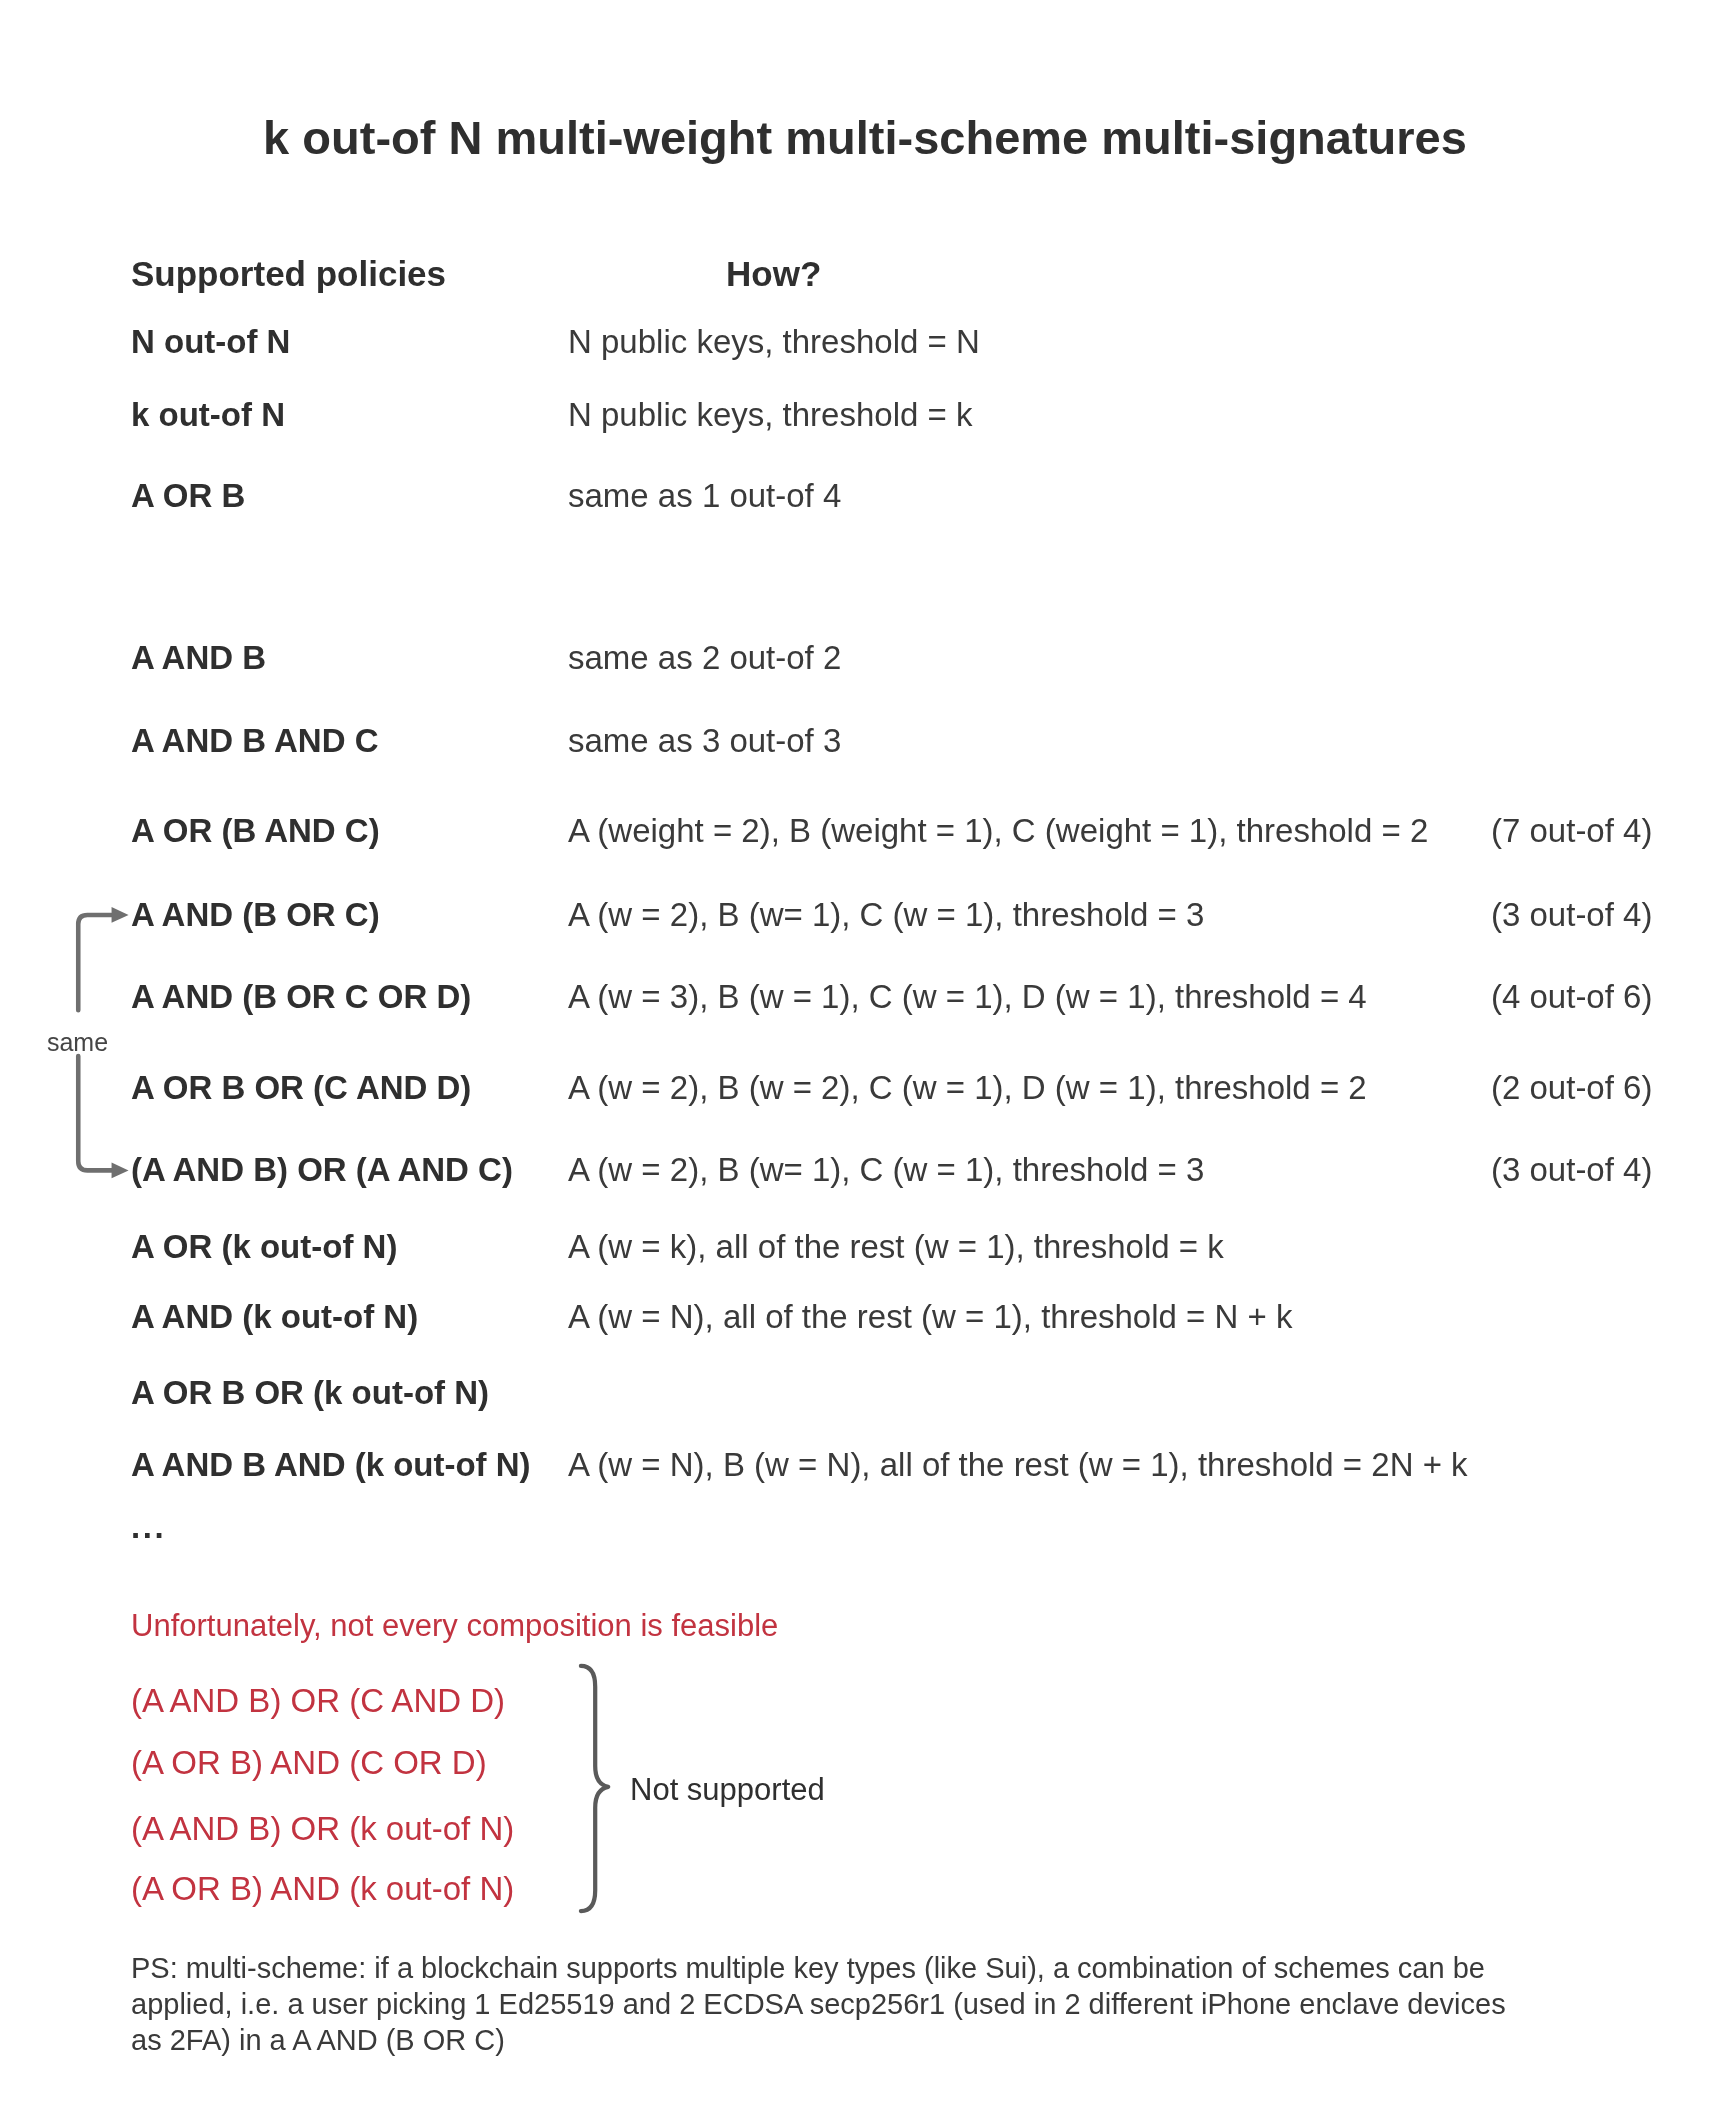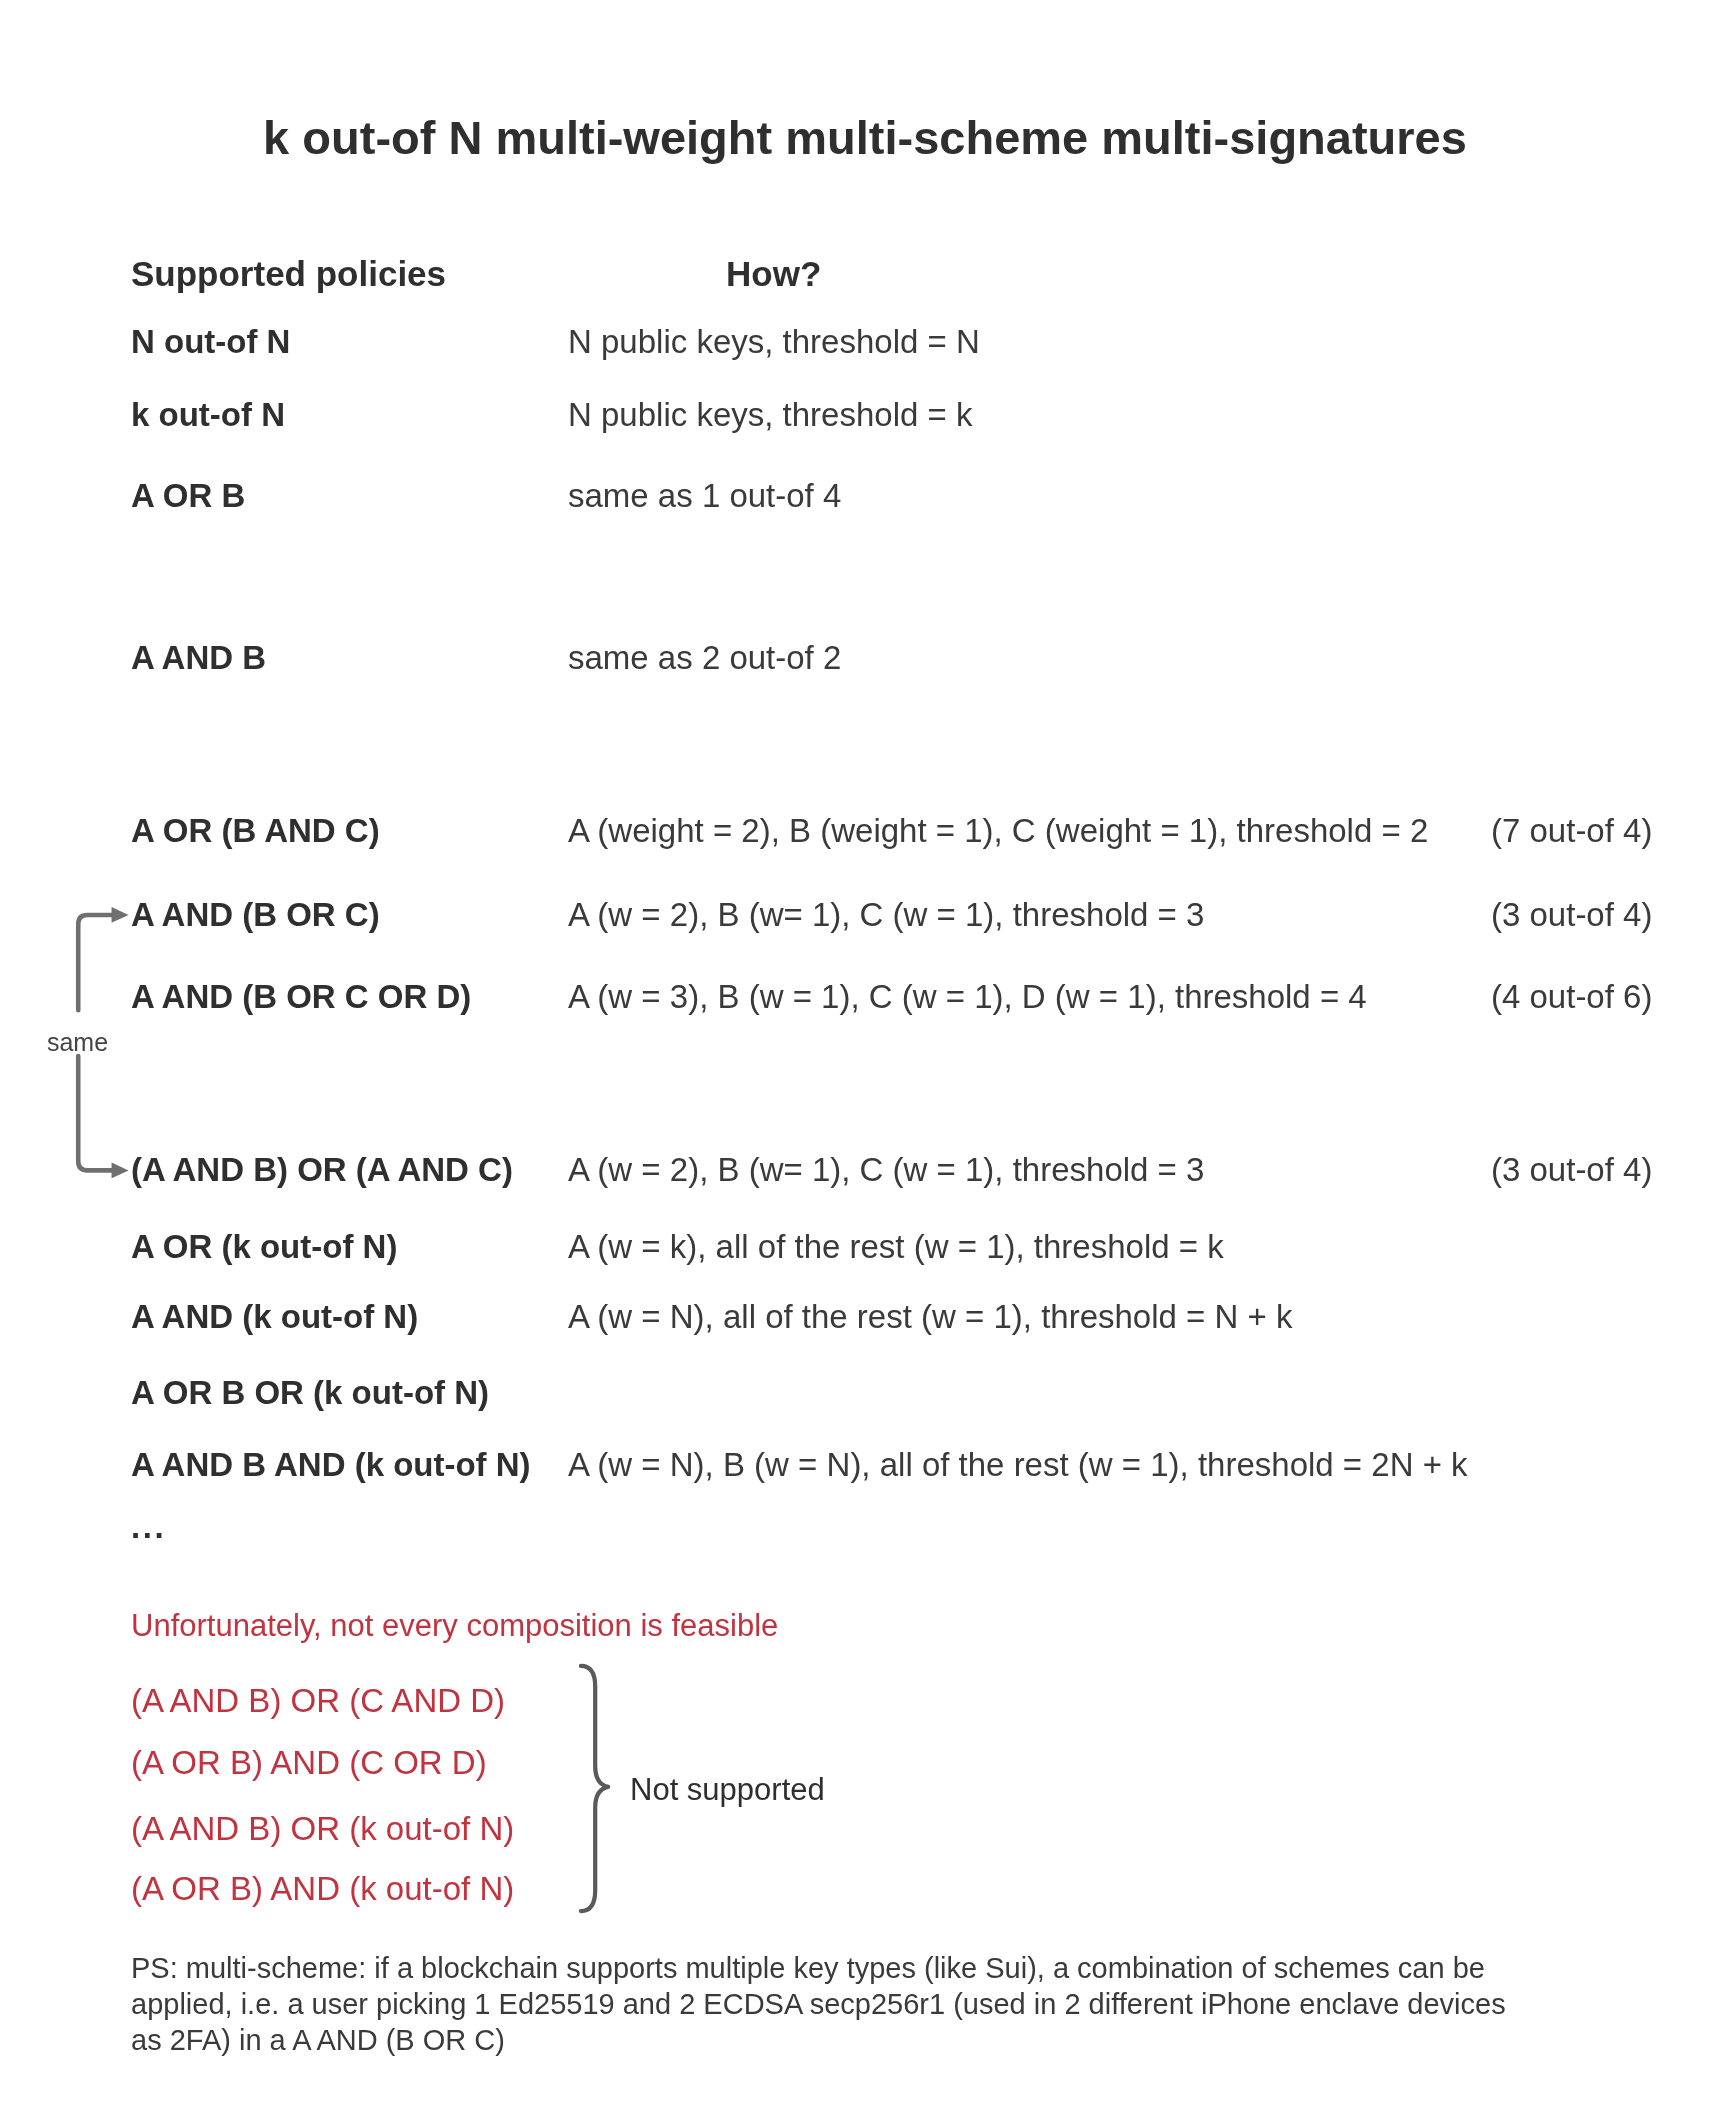--- a/index.html
+++ b/index.html
@@ -70,34 +70,44 @@
   <div class="row" style="top:479px">
     <span class="policy">A OR B</span>
     <span class="how">same as 1 out-of 4</span>
     <span class="note"></span>
   </div>
   <div class="row" style="top:641px">
     <span class="policy">A AND B</span>
     <span class="how">same as 2 out-of 2</span>
     <span class="note"></span>
   </div>
+  <div class="row" style="top:724px">
+    <span class="policy">A AND B AND C</span>
+    <span class="how">same as 3 out-of 3</span>
+    <span class="note"></span>
+  </div>
   <div class="row" style="top:814px">
     <span class="policy">A OR (B AND C)</span>
     <span class="how">A (weight = 2), B (weight = 1), C (weight = 1), threshold = 2</span>
     <span class="note">(7 out-of 4)</span>
   </div>
   <div class="row" style="top:898px">
     <span class="policy">A AND (B OR C)</span>
     <span class="how">A (w = 2), B (w= 1), C (w = 1), threshold = 3</span>
     <span class="note">(3 out-of 4)</span>
   </div>
   <div class="row" style="top:980px">
     <span class="policy">A AND (B OR C OR D)</span>
     <span class="how">A (w = 3), B (w = 1), C (w = 1), D (w = 1), threshold = 4</span>
     <span class="note">(4 out-of 6)</span>
+  </div>
+  <div class="row" style="top:1071px">
+    <span class="policy">A OR B OR (C AND D)</span>
+    <span class="how">A (w = 2), B (w = 2), C (w = 1), D (w = 1), threshold = 2</span>
+    <span class="note">(2 out-of 6)</span>
   </div>
   <div class="row" style="top:1153px">
     <span class="policy">(A AND B) OR (A AND C)</span>
     <span class="how">A (w = 2), B (w= 1), C (w = 1), threshold = 3</span>
     <span class="note">(3 out-of 4)</span>
   </div>
   <div class="row" style="top:1230px">
     <span class="policy">A OR (k out-of N)</span>
     <span class="how">A (w = k), all of the rest (w = 1), threshold = k</span>
     <span class="note"></span>

